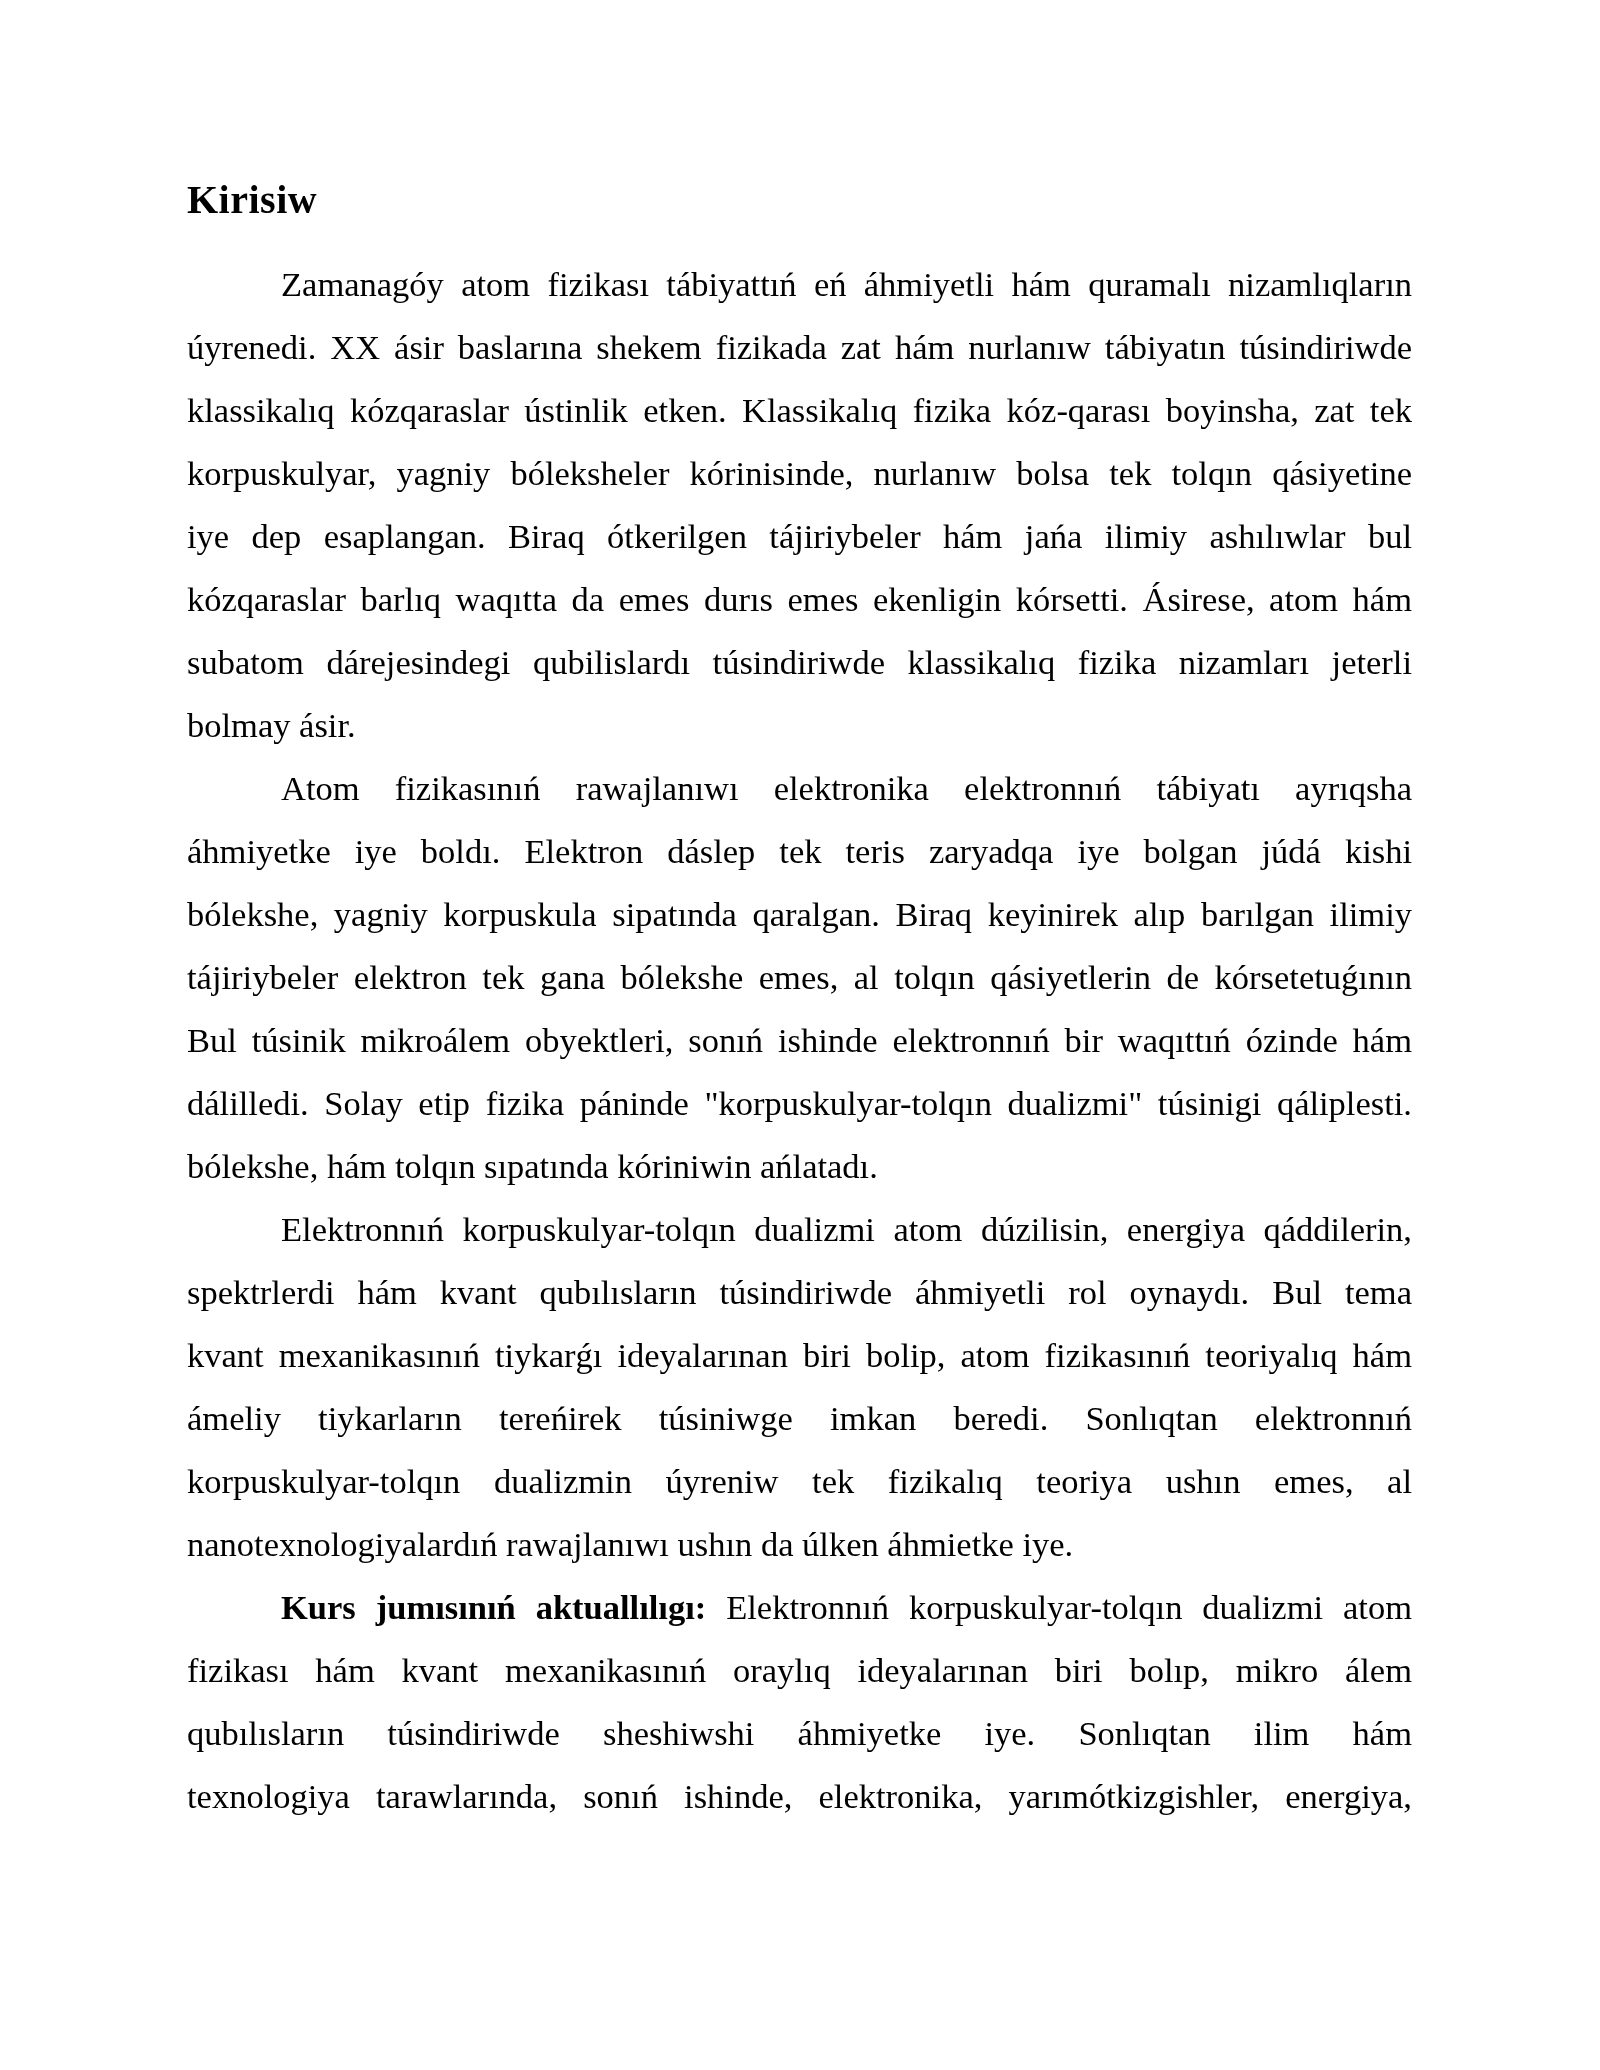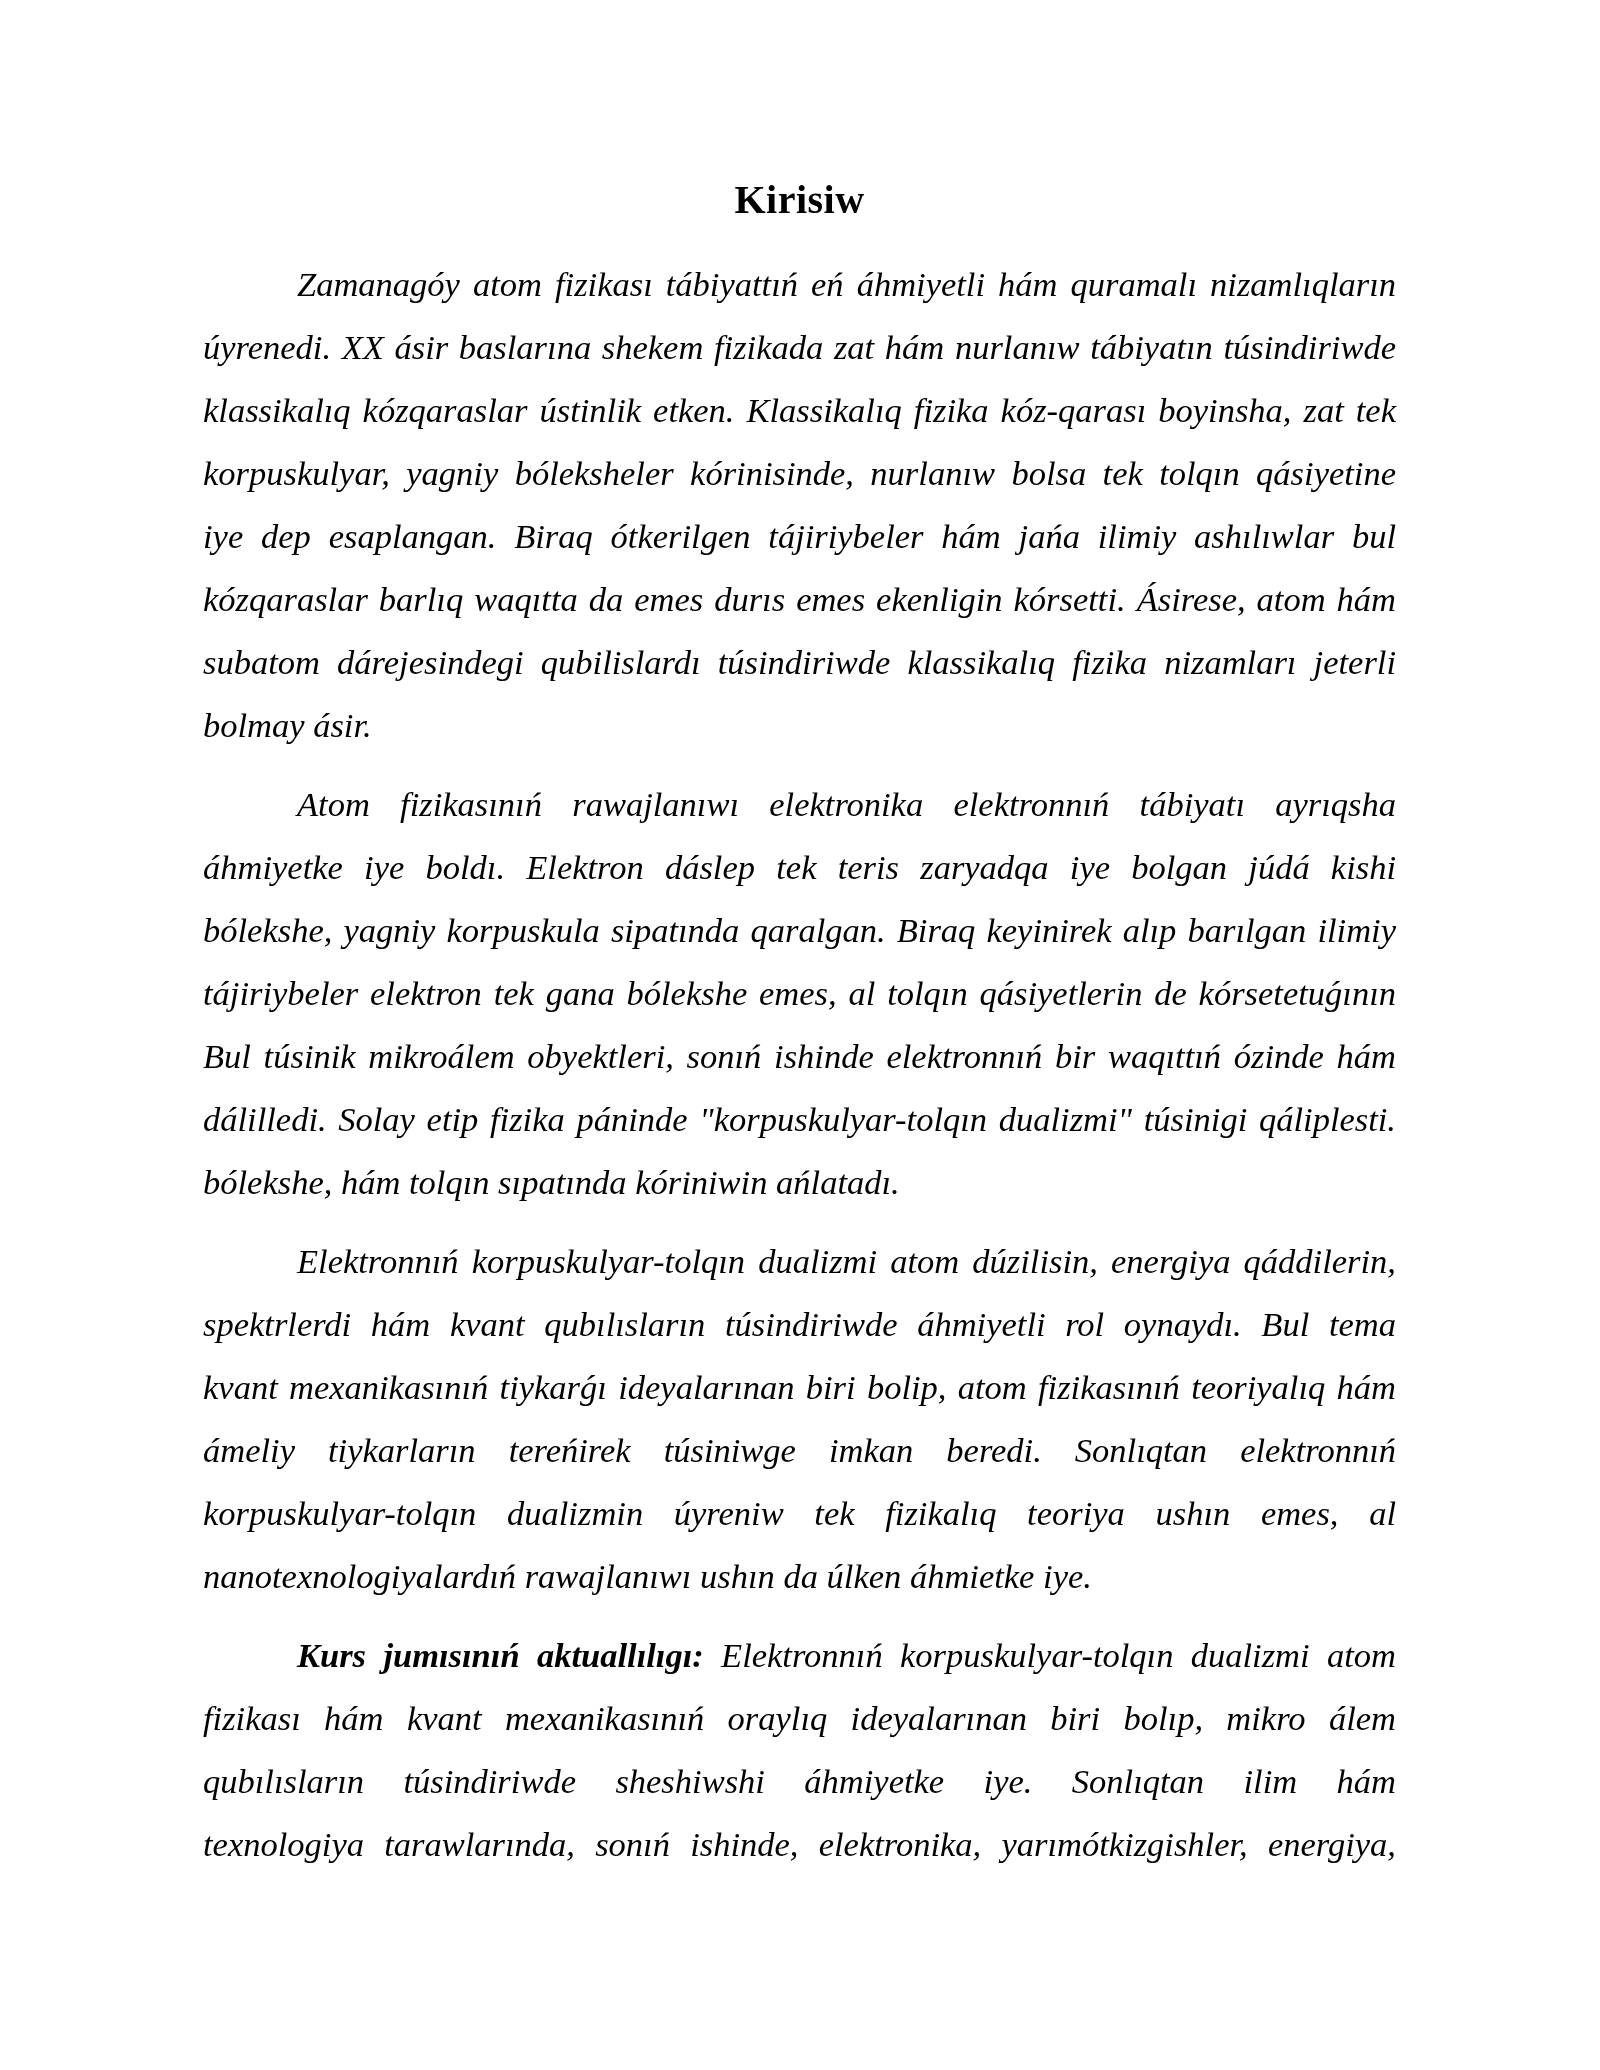--- a/index.html
+++ b/index.html
@@ -15,30 +15,28 @@
     padding: 168px 188px 0 187px;
     background: #ffffff;
     color: #000000;
     font-family: "Liberation Serif", "DejaVu Serif", serif;
     overflow: hidden;
   }
   .title {
     font-size: 40px;
     line-height: 63px;
     font-weight: bold;
-    text-align: center;
     margin: 0 0 22px 0;
     letter-spacing: 0.5px;
   }
   .doc-body {
     width: 100%;
   }
   .paragraph {
-    margin: 16px;
-    font-style: italic;
+    margin: 0;
   }
   .line {
     font-size: 34.5px;
     line-height: 63px;
     text-align: justify;
     text-align-last: justify;
     white-space: normal;
   }
   .line.first {
     text-indent: 94px;

